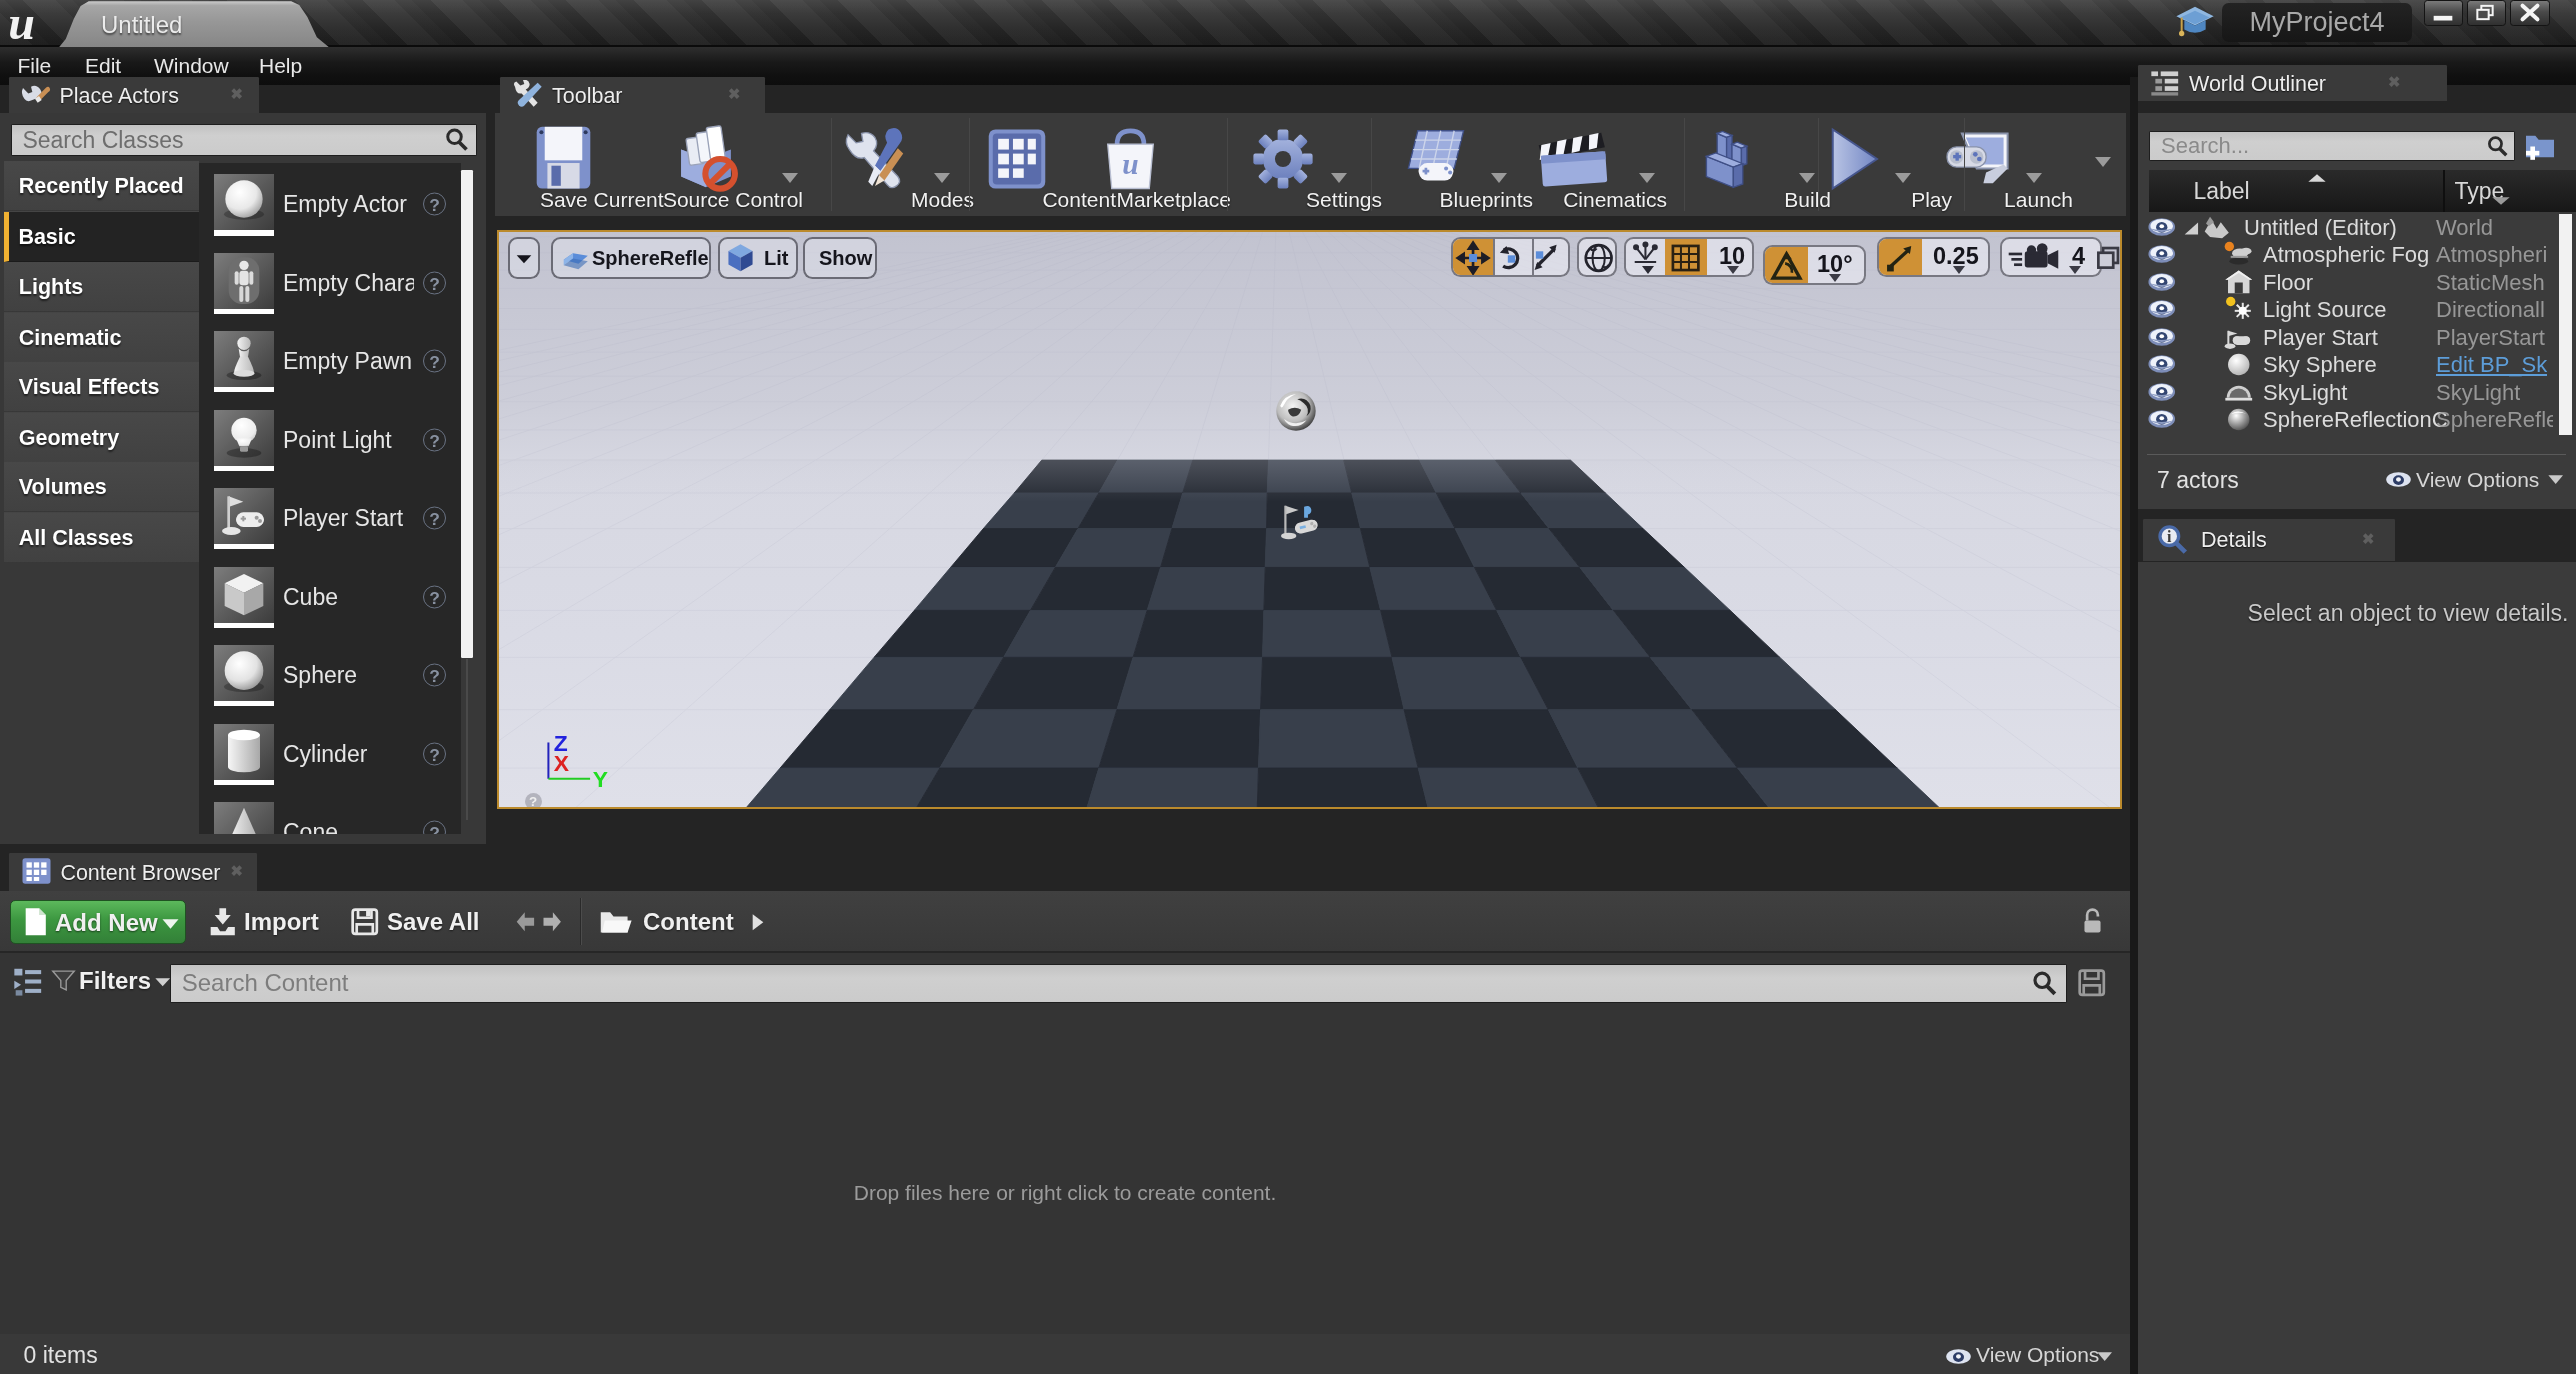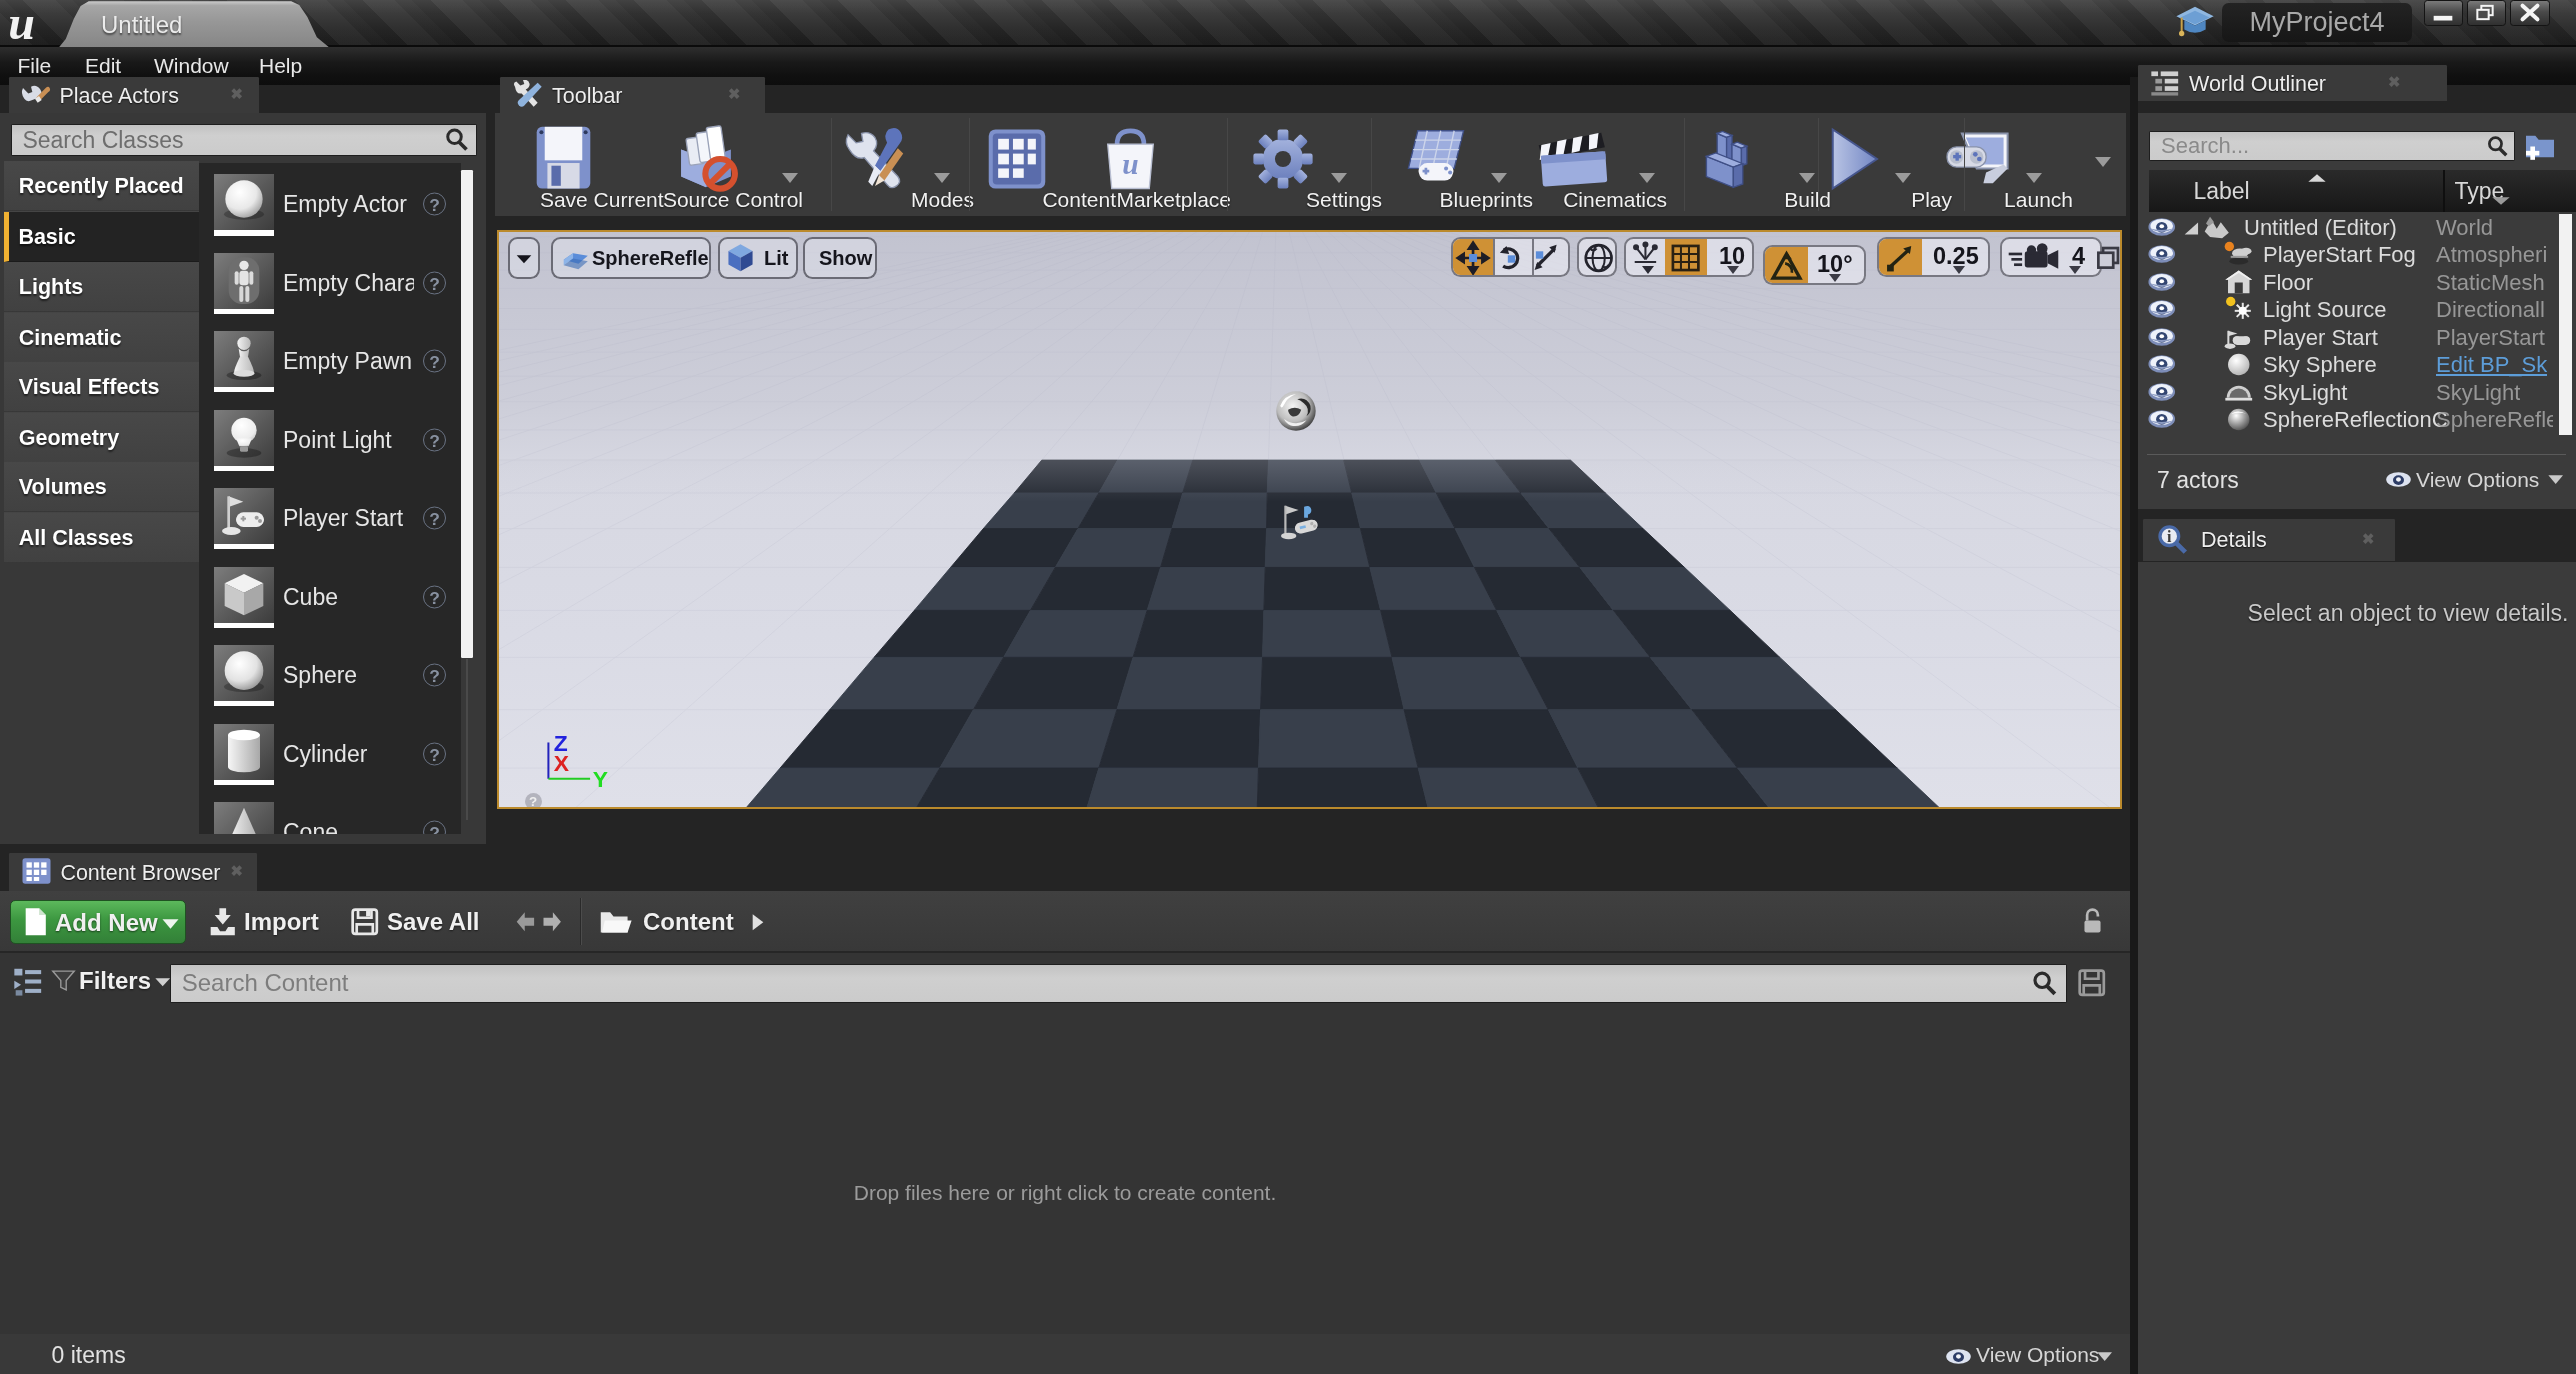--- a/index.html
+++ b/index.html
@@ -892,21 +892,21 @@
             <circle cx="8" cy="8" r="7" fill="#e8821e"></circle>
             <g fill="#cfcfcf">
               <ellipse cx="24" cy="18" rx="12" ry="7"></ellipse>
               <ellipse cx="33" cy="15" rx="8" ry="5"></ellipse>
             </g>
             <g fill="#2b2b2b">
               <ellipse cx="22" cy="30" rx="14" ry="5"></ellipse>
             </g>
             <rect x="10" y="22" width="26" height="3" fill="#9a9a9a"></rect>
           </svg></div>
-        <span class="nm" style="left:125px;">PlayerStart Fog</span>
+        <span class="nm" style="left:125px;">Atmospheric Fog</span>
         <span class="ty">Atmospheri</span>
       </div>
 <div class="worow" style="top:156px;">
         <svg width="29.5" height="20" viewBox="0 0 44 30" style="position:absolute; left:9.4px; top:3.4px;">
 <ellipse cx="22" cy="15" rx="20" ry="13" fill="#7d8db8"></ellipse>
 <ellipse cx="22" cy="13.5" rx="17" ry="10.5" fill="#eef2fa"></ellipse>
 <ellipse cx="22" cy="15.5" rx="8.5" ry="8" fill="#334672"></ellipse>
 <ellipse cx="22" cy="14" rx="3.5" ry="3" fill="#ffffff"></ellipse>
 <path d="M3 17 Q22 28 41 17 Q22 22 3 17 Z" fill="#8d9cc2"></path>
 </svg>
@@ -1147,21 +1147,21 @@
 <svg width="29.5" height="29.5" viewBox="0 0 44 44" style="position:absolute; left:2077px; top:13.4px;">
           <g fill="none" stroke="#9a9a9a" stroke-width="4">
             <rect x="4" y="4" width="36" height="36" rx="4"></rect>
             <path d="M12 4 L12 16 L32 16 L32 4"></path>
             <path d="M10 40 L10 26 L34 26 L34 40"></path>
           </g>
         </svg>
 </div>
     <div style="position:absolute; left:0; width:100%; top:290px; text-align:center; font-size:21px; color:#9b9b9b;">Drop files here or right click to create content.</div>
     <div class="abs" id="cb-bottom">
-      <span style="position:absolute; left:23.5px; top:50%; transform:translateY(-50%); font-size:23px; color:#e2e2e2;margin-left:28px;">0 items</span>
+      <span style="position:absolute; left:23.5px; top:50%; transform:translateY(-50%); font-size:23px; color:#e2e2e2;">0 items</span>
       <span style="position:absolute; left:1976px; top:50%; transform:translateY(-50%); font-size:21px; color:#d6d6d6;">View Options</span>
 <svg width="27" height="19" viewBox="0 0 44 30" style="position:absolute; left:1945px; top:13.4px;">
           <ellipse cx="22" cy="15" rx="20" ry="12" fill="#dde3f0"></ellipse>
           <ellipse cx="22" cy="16" rx="9" ry="8" fill="#2c3c66"></ellipse>
           <ellipse cx="22" cy="15" rx="4" ry="3.5" fill="#f2f4f8"></ellipse>
         </svg>
 <svg width="17.4" height="12" style="position:absolute; left:2096px; top:17.4px;" viewBox="0 0 26 18">
           <polygon points="2,2 24,2 13,15" fill="#c9c9c9"></polygon>
         </svg>
     </div>

